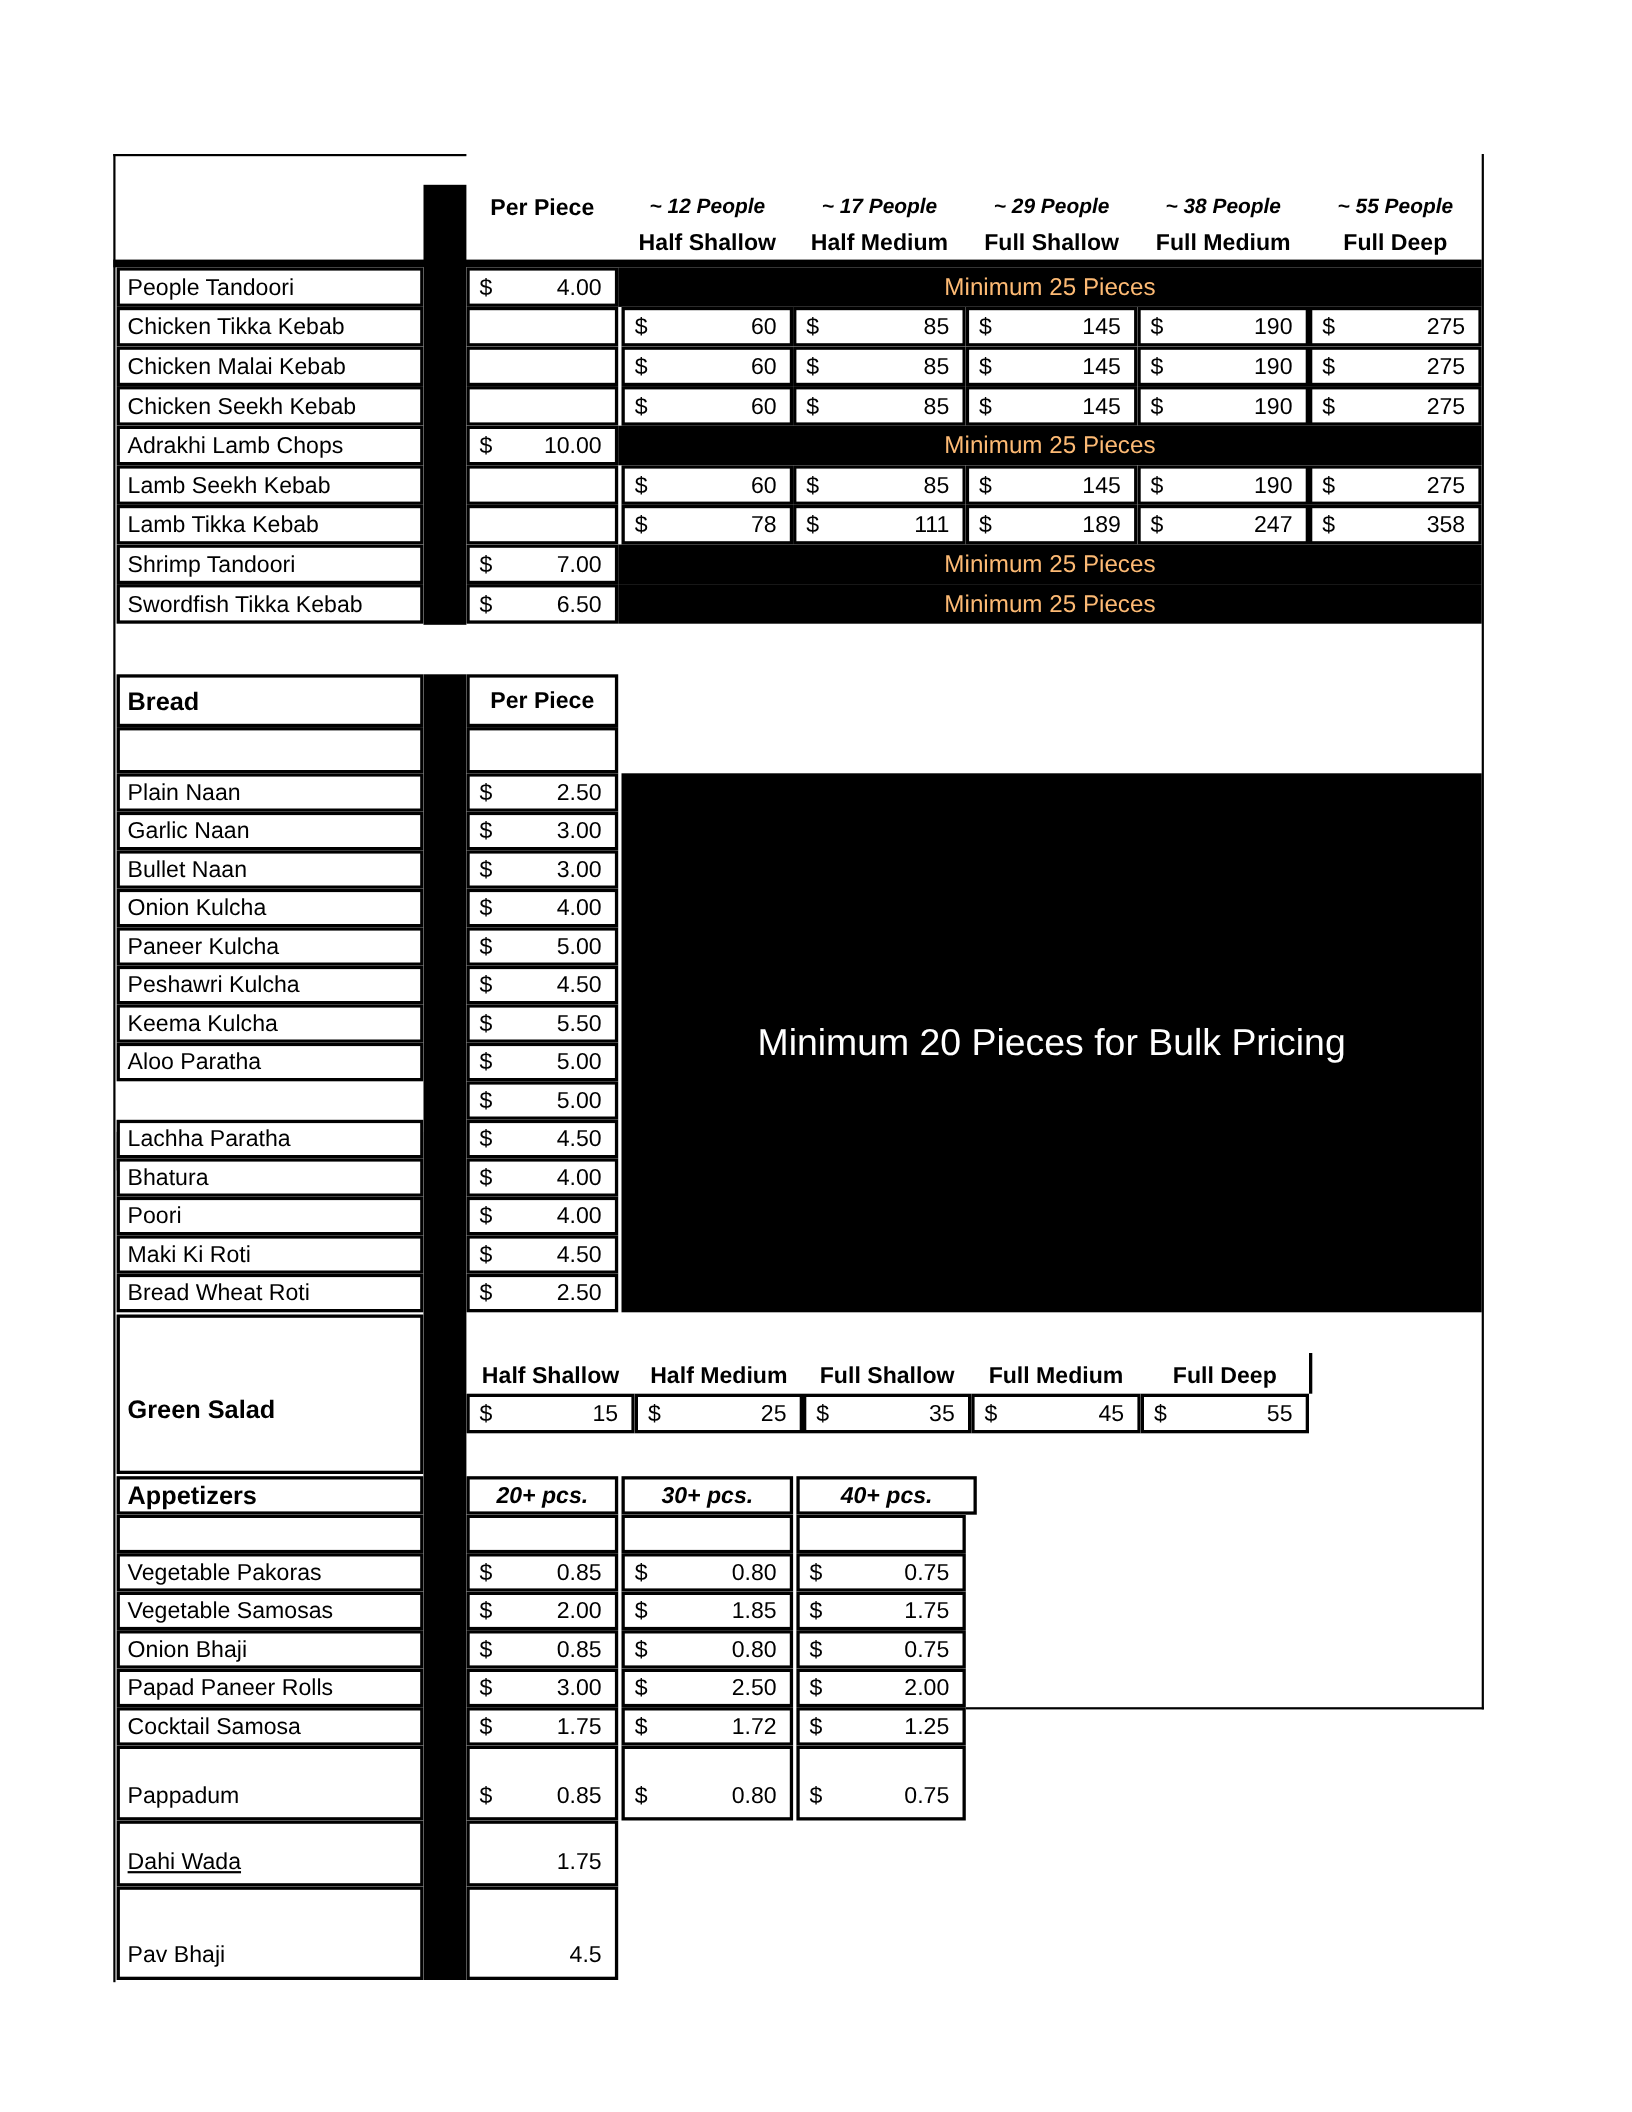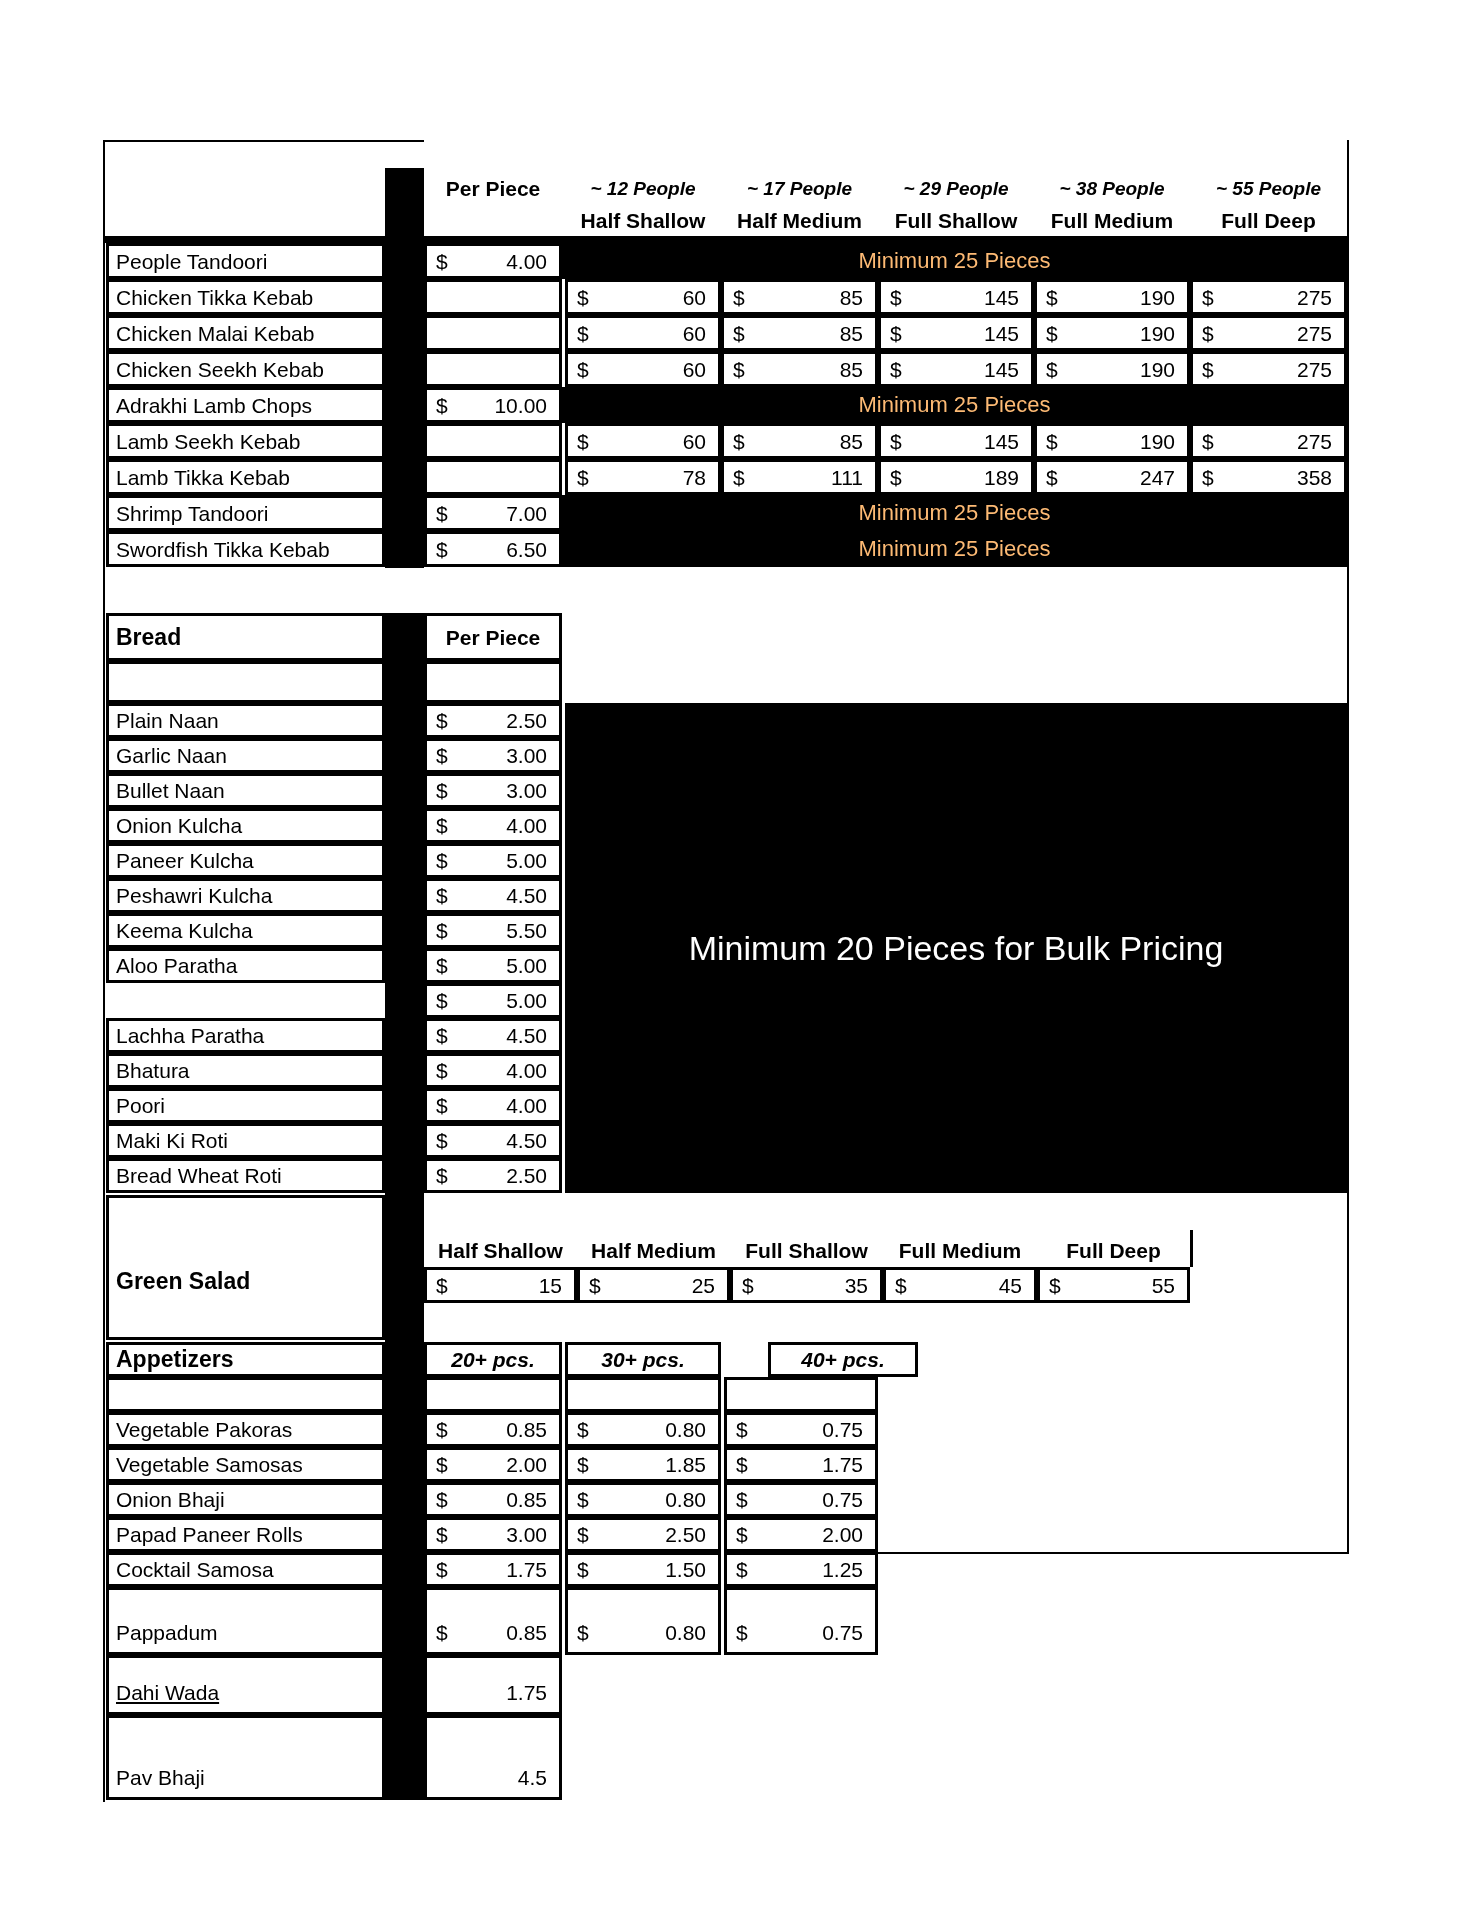--- a/index.html
+++ b/index.html
@@ -299,21 +299,21 @@
       <div class="cell money" style="left: 883px; top: 1267px; width: 154px; height: 36px;">
         <span>$</span>
         <span>45</span>
       </div>
       <div class="cell money" style="left: 1037px; top: 1267px; width: 153px; height: 36px;">
         <span>$</span>
         <span>55</span>
       </div>
       <div class="cell bold italic center" style="left: 424px; top: 1342px; width: 138px; height: 35px; font-weight: bold; font-style: italic;">20+ pcs.</div>
       <div class="cell bold italic center" style="left: 565px; top: 1342px; width: 156px; height: 35px; font-weight: bold; font-style: italic;">30+ pcs.</div>
-      <div class="cell bold italic center" style="left: 724px; top: 1342px; width: 150px; height: 35px; font-weight: bold; font-style: italic; margin-left: 44px;">40+ pcs.</div>
+      <div class="cell bold italic center" style="left: 724px; top: 1342px; width: 164px; height: 35px; font-weight: bold; font-style: italic;">40+ pcs.</div>
       <div class="cell" style="left: 106px; top: 1377px; width: 279px; height: 35px;"></div>
       <div class="cell" style="left: 424px; top: 1377px; width: 138px; height: 35px;"></div>
       <div class="cell" style="left: 565px; top: 1377px; width: 156px; height: 35px;"></div>
       <div class="cell" style="left: 724px; top: 1377px; width: 154px; height: 35px;"></div>
       <div class="cell name" style="left: 106px; top: 1412px; width: 279px; height: 35px;">Vegetable Pakoras</div>
       <div class="cell money" style="left: 424px; top: 1412px; width: 138px; height: 35px;">
         <span>$</span>
         <span>0.85</span>
       </div>
       <div class="cell money" style="left: 565px; top: 1412px; width: 156px; height: 35px;">
@@ -363,21 +363,21 @@
         <span>$</span>
         <span>2.00</span>
       </div>
       <div class="cell name" style="left: 106px; top: 1552px; width: 279px; height: 35px;">Cocktail Samosa</div>
       <div class="cell money" style="left: 424px; top: 1552px; width: 138px; height: 35px;">
         <span>$</span>
         <span>1.75</span>
       </div>
       <div class="cell money" style="left: 565px; top: 1552px; width: 156px; height: 35px;">
         <span>$</span>
-        <span>1.50</span>
+        <span>1.72</span>
       </div>
       <div class="cell money" style="left: 724px; top: 1552px; width: 154px; height: 35px;">
         <span>$</span>
         <span>1.25</span>
       </div>
       <div class="cell name bottom" style="left: 106px; top: 1587px; width: 279px; height: 68px;">Pappadum</div>
       <div class="cell money bottom" style="left: 424px; top: 1587px; width: 138px; height: 68px;">
         <span>$</span>
         <span>0.85</span>
       </div>

